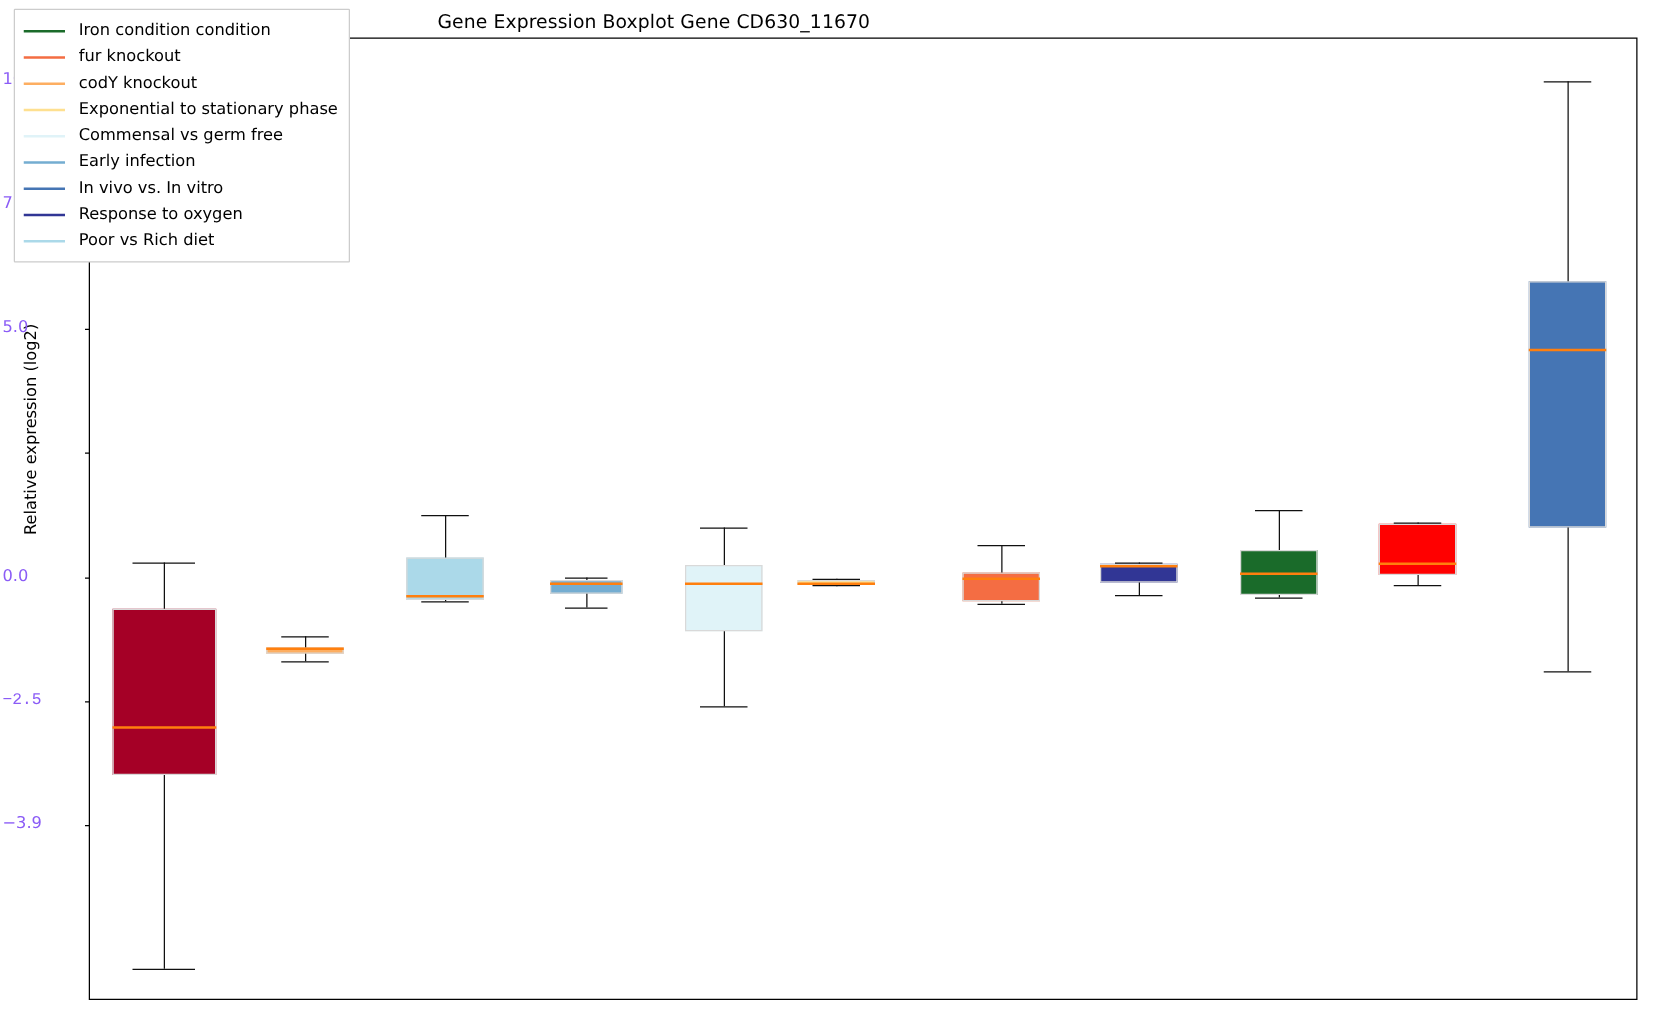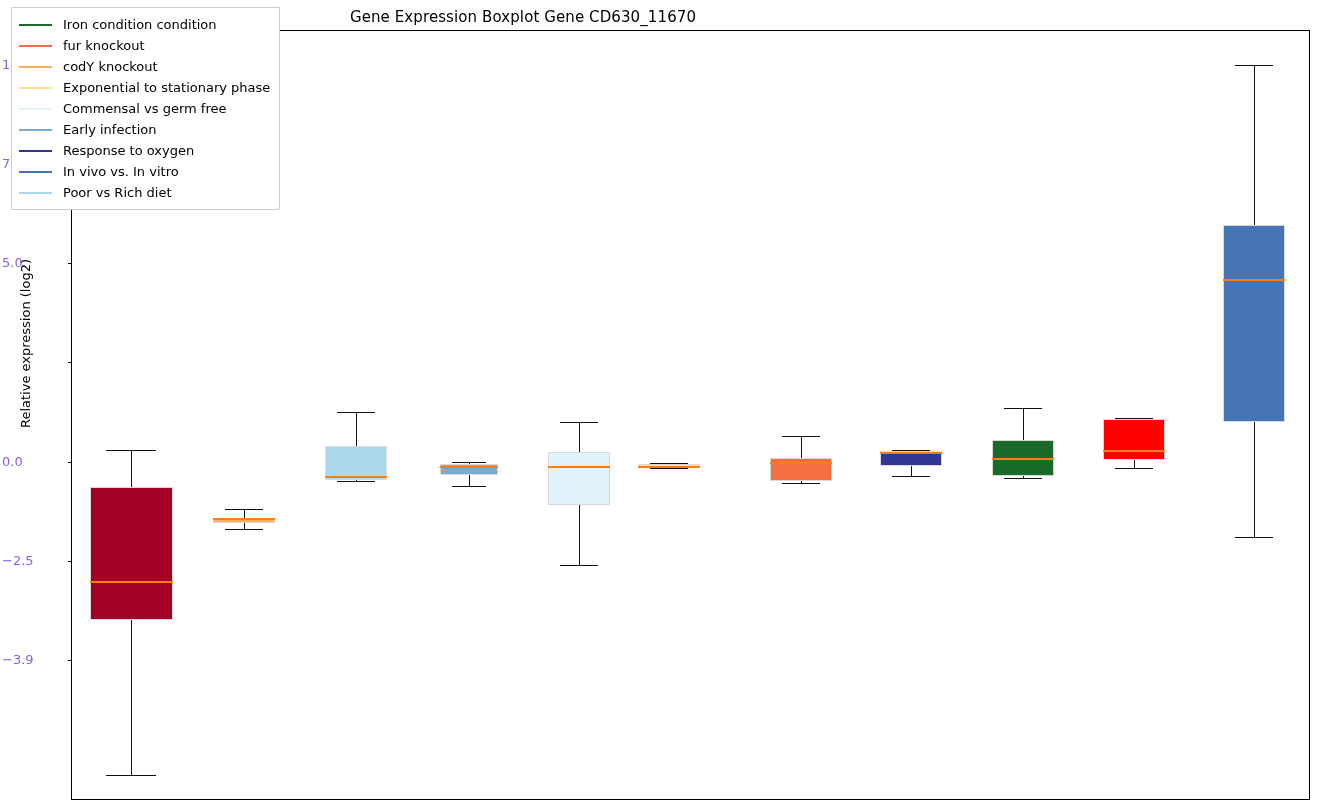--- a/index.html
+++ b/index.html
@@ -129,21 +129,21 @@
   <div id="chart-title">Gene Expression Boxplot Gene CD630_11670</div>
 
   <div id="ylabel">Relative expression (log2)</div>
 
   <div id="yaxis-ticks">
       <div class="ytick-label" style="top: 63.7371px; right: 1260px;">10.0</div>
       <div class="ytick-label" style="top: 162.964px; right: 1260px;">7.5</div>
       <div class="ytick-label" style="top: 262.191px; right: 1260px;">5.0</div>
       <div class="ytick-label" style="top: 361.418px; right: 1308px;">2.5</div>
       <div class="ytick-label" style="top: 460.644px; right: 1260px;">0.0</div>
-      <div class="ytick-label" style="top: 559.871px; right: 1260px;">−2.5</div>
+      <div class="ytick-label" style="top: 559.871px; right: 1260px; font-family: Liberation Mono, monospace;">−2.5</div>
       <div class="ytick-label" style="top: 659.098px; right: 1260px;">−3.9</div>
     </div>
 
   <div id="plot-area">
     <div id="boxes-layer">
         <div style="position: absolute; left: 0px; top: 0px; width: 100%; height: 100%;">
           <div class="whisker-line" style="left: 59px; top: 418.737px; height: 37.7062px;"></div>
           <div class="whisker-line" style="left: 59px; top: 589.407px; height: 154.794px;"></div>
           <div class="cap" style="left: 34.1px; top: 418.737px; width: 49.8px;"></div>
           <div class="cap" style="left: 34.1px; top: 744.201px; width: 49.8px;"></div>
@@ -259,26 +259,26 @@
       </div>
       <div class="legend-row">
         <span class="legend-swatch" style="border-top: 2.4px solid rgb(224, 243, 248);"></span>
         <span class="legend-label">Commensal vs germ free</span>
       </div>
       <div class="legend-row">
         <span class="legend-swatch" style="border-top: 2.4px solid rgb(116, 173, 209);"></span>
         <span class="legend-label">Early infection</span>
       </div>
       <div class="legend-row">
+        <span class="legend-swatch" style="border-top: 2.4px solid rgb(69, 117, 180);"></span>
+        <span class="legend-label">In vivo vs. In vitro</span>
+      </div>
+      <div class="legend-row">
         <span class="legend-swatch" style="border-top: 2.4px solid rgb(49, 54, 149);"></span>
         <span class="legend-label">Response to oxygen</span>
       </div>
       <div class="legend-row">
-        <span class="legend-swatch" style="border-top: 2.4px solid rgb(69, 117, 180);"></span>
-        <span class="legend-label">In vivo vs. In vitro</span>
-      </div>
-      <div class="legend-row">
         <span class="legend-swatch" style="border-top: 2.4px solid rgb(171, 217, 233);"></span>
         <span class="legend-label">Poor vs Rich diet</span>
       </div>
     </div>
 
 </div>
 
 </body></html>

